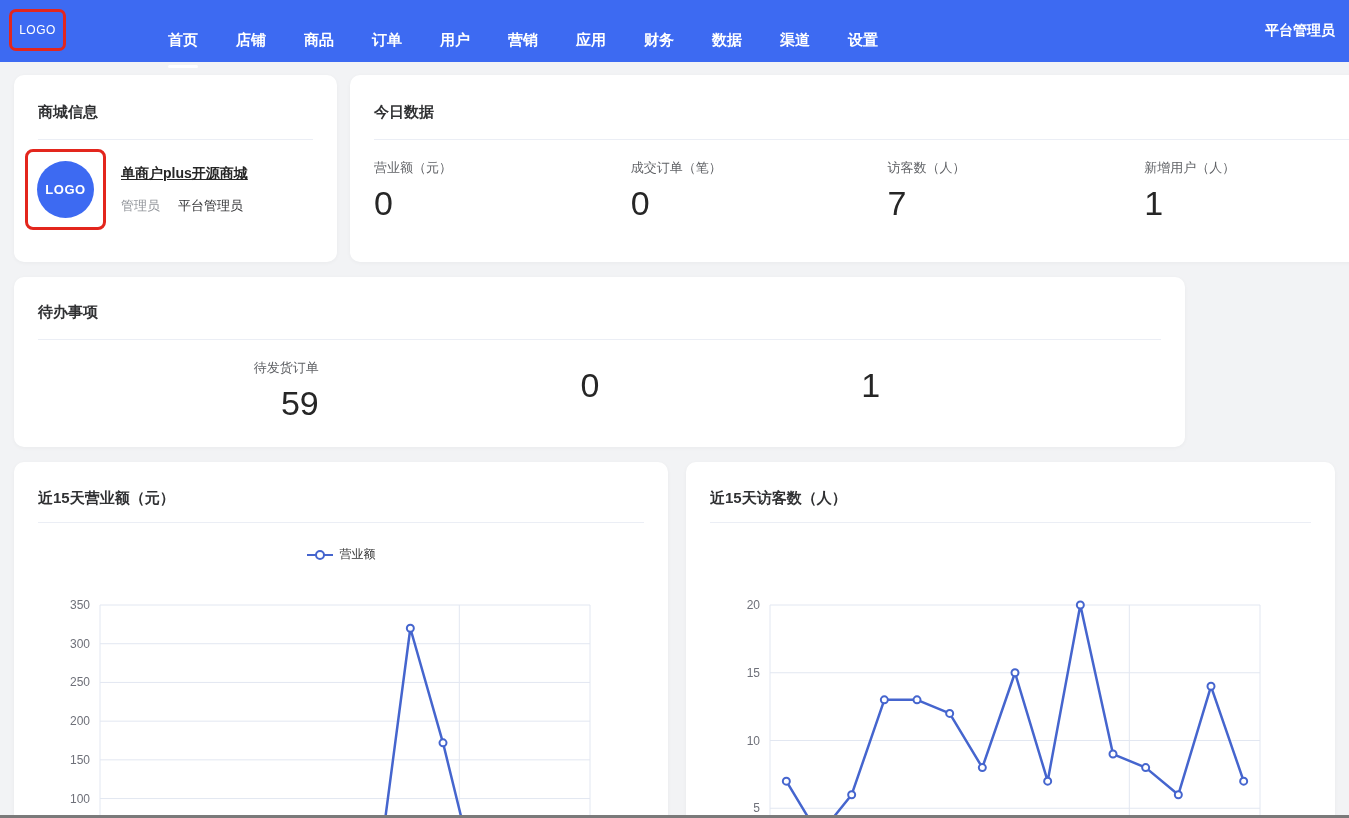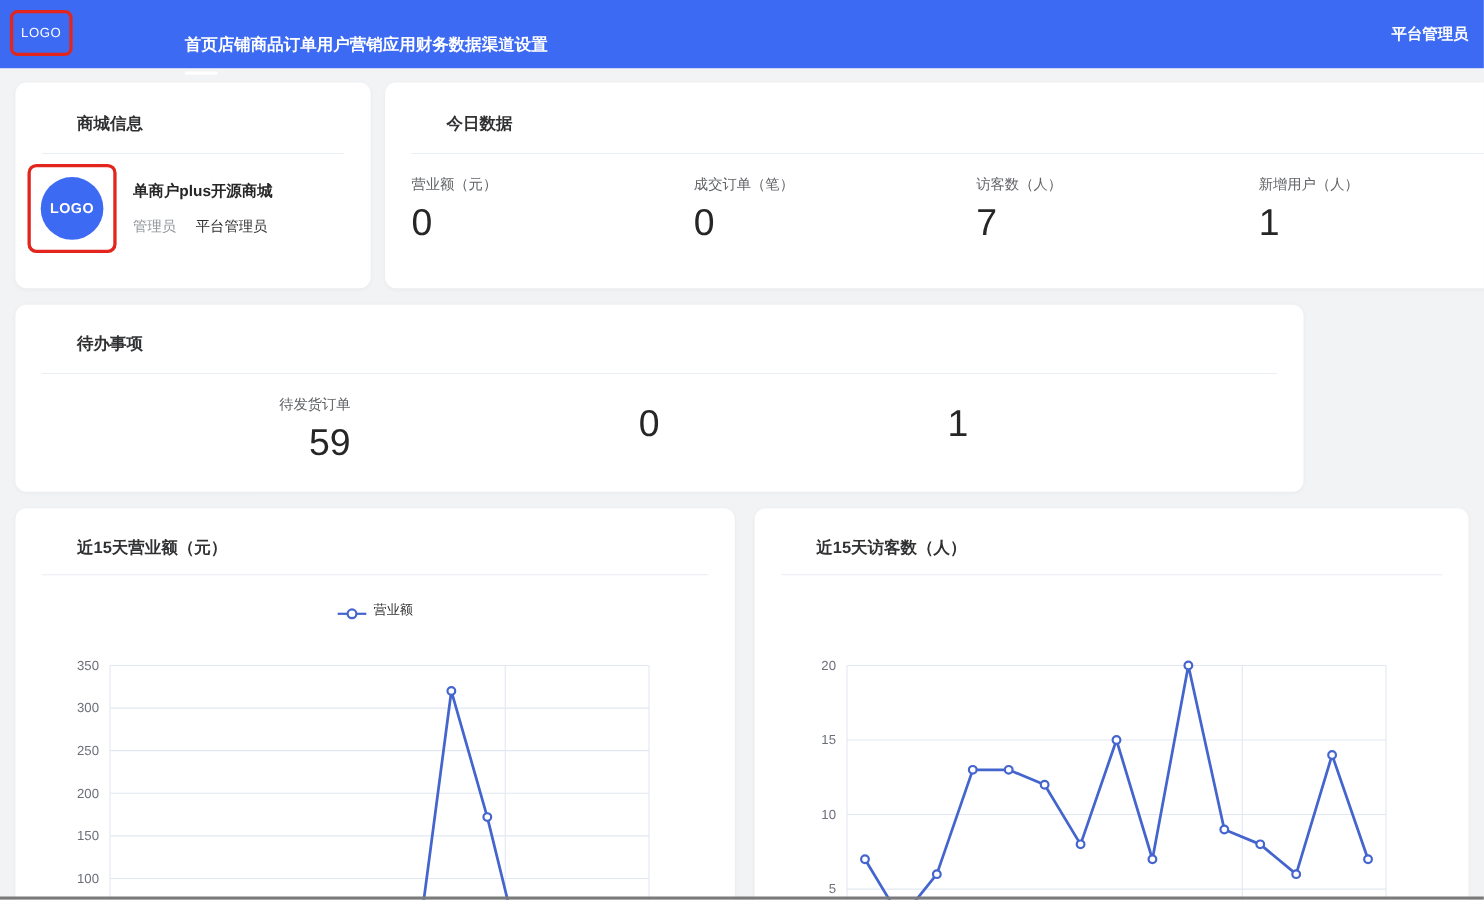--- a/index.html
+++ b/index.html
@@ -17,41 +17,41 @@
     background:var(--header-blue,#3d6af2);
   }
   .logo-annotation {
     position:absolute; left:9px; top:9px; width:57px; height:42px;
     border:3px solid var(--annotation-red,#e3261d); border-radius:7px;
     display:flex; align-items:center; justify-content:center;
   }
   .logo-text { color:#fff; font-size:12px; letter-spacing:.5px; }
   .topnav {
     position:absolute; left:168px; top:0; height:80px;
-    display:flex; align-items:center; 
+    display:flex; align-items:center; gap:38px;
   }
   .nav-item {
     position:relative; height:62px; display:flex; align-items:center;
     color:#fff; font-size:15px; font-weight:600; cursor:pointer; white-space:nowrap;
   }
   .nav-item.active::after {
     content:""; position:absolute; left:0; right:0; bottom:3px;
     height:3px; background:#fff; border-radius:2px;
   }
   .topbar-user {
     position:absolute; right:14px; top:0; height:62px;
     display:flex; align-items:center; color:#fff; font-size:14px; font-weight:600; cursor:pointer;
   }
 
   
   .card {
     position:absolute; background:var(--card-bg,#fff); border-radius:10px;
     box-shadow:0 1px 4px rgba(0,0,0,.04);
   }
-  .card-title { position:absolute; left:24px; top:28px; font-size:15px; font-weight:700; color:var(--title-color,#303133);margin-left:32px; }
+  .card-title { position:absolute; left:24px; top:28px; font-size:15px; font-weight:700; color:var(--title-color,#303133); }
   .card-divider { position:absolute; left:24px; right:24px; height:1px; background:var(--divider,#ebeef5); }
 
   #card-mall  { left:14px;  top:75px;  width:323px;  height:187px; }
   #card-today { left:350px; top:75px;  width:1075px;  height:187px; }
   #card-todo  { left:14px;  top:277px; width:1171px; height:170px; }
   #card-chart-left  { left:14px;  top:462px; width:654px; height:520px; }
   #card-chart-right { left:686px; top:462px; width:649px; height:520px; }
 
   #card-mall .card-divider, #card-today .card-divider { top:64px; }
   #card-todo .card-divider { top:62px; }
@@ -64,38 +64,38 @@
     position:absolute; left:11px; top:74px; width:81px; height:81px;
     border:3px solid var(--annotation-red,#e3261d); border-radius:8px;
     display:flex; align-items:center; justify-content:center;
   }
   .mall-avatar {
     width:57px; height:57px; border-radius:50%;
     background:var(--header-blue,#3d6af2);
     display:flex; align-items:center; justify-content:center;
     color:#fff; font-size:13px; font-weight:700; letter-spacing:.5px;
   }
-  .mall-name { position:absolute; left:107px; top:90px; font-size:14px; font-weight:700; color:#262626; }
+  .mall-name { position:absolute; left:107px; top:90px; font-size:14px; font-weight:700; color:#262626;text-decoration:underline; }
   .mall-roles { position:absolute; left:107px; top:122px; font-size:13px; display:flex; gap:18px; }
   .role-label { color:var(--muted-gray,#909399); }
   .role-value { color:var(--title-color,#303133); }
 
   
   .metric-grid {
     position:absolute; left:24px; right:24px; top:84px;
     display:grid; grid-template-columns:repeat(4,1fr);
   }
   #card-todo .metric-grid { top:82px;text-align:right; }
   .metric-label { font-size:13px; color:var(--label-gray,#606266); }
   .metric-value { margin-top:9px; font-size:34px; font-weight:400; color:#262626; line-height:1; }
 
   
   .legend {
     position:absolute; left:0; right:0; top:84px;
-    display:flex; align-items:flex-end; justify-content:center; gap:7px; cursor:pointer;
+    display:flex; align-items:center; justify-content:center; gap:7px; cursor:pointer;
   }
   .legend-marker { position:relative; width:26px; height:10px; display:inline-block; }
   .lm-line { position:absolute; left:0; right:0; top:4px; height:2px; background:var(--line-blue,#4565ce); }
   .lm-dot  {
     position:absolute; left:8px; top:0; width:10px; height:10px; border-radius:50%;
     background:#fff; border:2px solid var(--line-blue,#4565ce);
   }
   .legend-label { font-size:12px; color:#333; }
   .chart-svg { position:absolute; left:0; top:0; }
 

